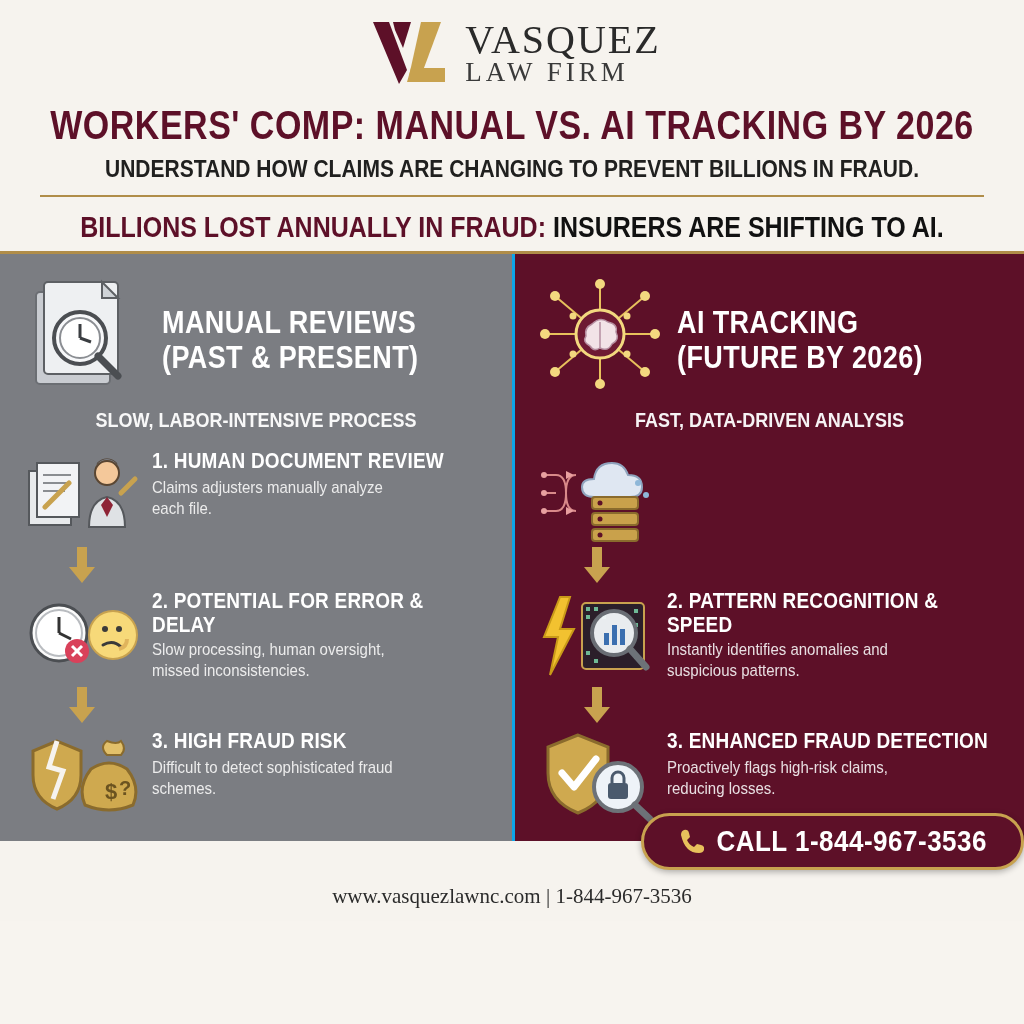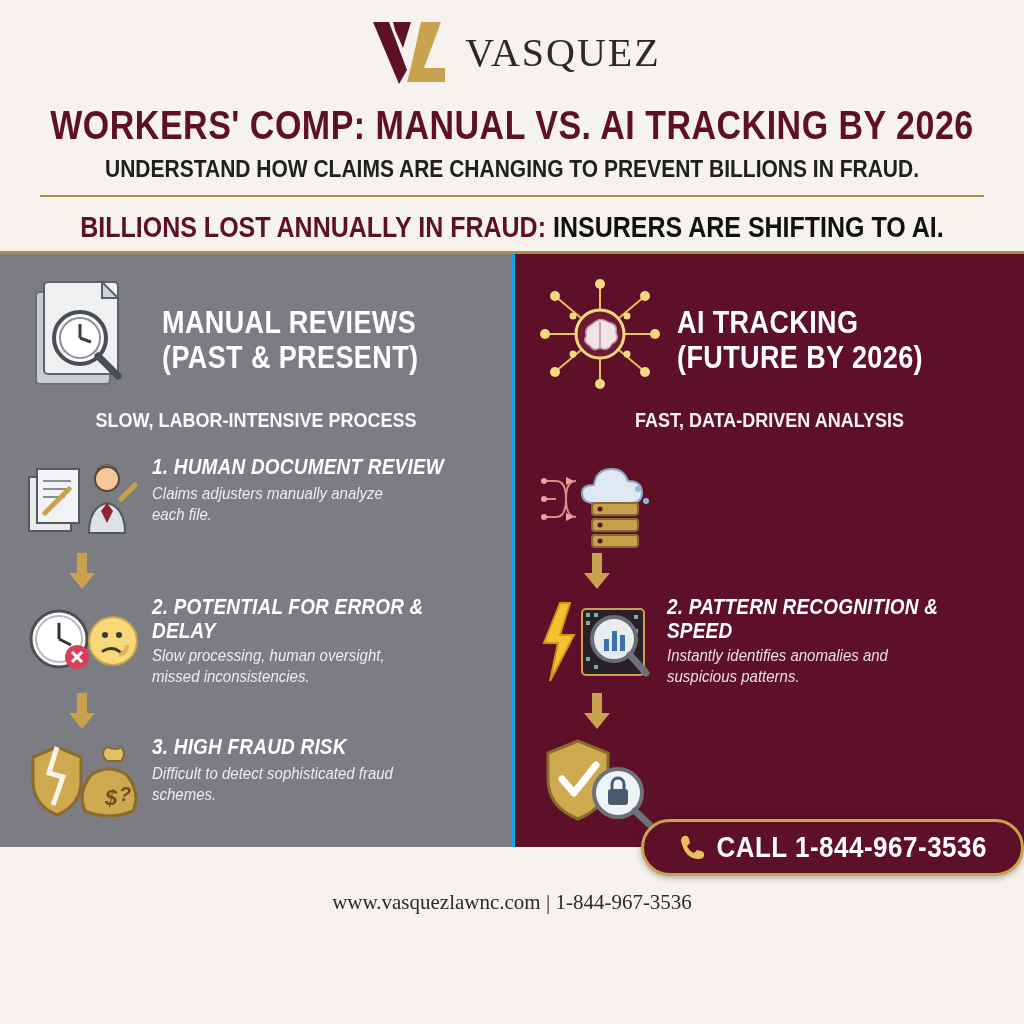--- a/index.html
+++ b/index.html
@@ -126,21 +126,21 @@
   .col-caption {
     margin: 14px 0 6px 0;
     text-align: center;
     color: #ffffff;
     font-size: 18px;
     font-weight: bold;
     transform: scaleY(1.12);
     opacity: 0.95;
   }
 
-  .steps { margin-top: 22px; font-style: italic; }
+  .steps { margin-top: 16px; }
   .step {
     display: flex;
     gap: 10px;
     align-items: flex-start;
     min-height: 104px;
   }
   .step-art {
     width: 120px;
     flex: 0 0 120px;
     display: flex;
@@ -223,20 +223,21 @@
         <svg width="88" height="70" viewBox="0 0 88 70">
           <polygon points="6,4 26,4 44,52 36,66 10,4" fill="#5d1028"></polygon>
           <polygon points="30,4 50,4 52,10 40,44" fill="#5d1028" opacity="0.0"></polygon>
           <polygon points="58,4 78,4 58,58 46,58" fill="#c8a24f"></polygon>
           <polygon points="48,50 82,50 82,64 44,64" fill="#c8a24f"></polygon>
           <polygon points="30,4 48,4 40,30 32,12" fill="#5d1028"></polygon>
         </svg>
       </div>
       <div class="logo-text">
         <div class="logo-name">VASQUEZ</div>
+        <div class="logo-sub">LAW FIRM</div>
       </div>
     </div>
 
     <div class="title">WORKERS' COMP: MANUAL VS. AI TRACKING BY 2026</div>
     <div class="subtitle">UNDERSTAND HOW CLAIMS ARE CHANGING TO PREVENT BILLIONS IN FRAUD.</div>
     <div class="rule"></div>
     <div class="banner">
       <span class="accent">BILLIONS LOST ANNUALLY IN FRAUD:</span><span> INSURERS ARE SHIFTING TO AI.</span>
     </div>
   </div>
@@ -474,20 +475,24 @@
           <div class="step-art">
             <svg width="118" height="96" viewBox="0 0 118 96">
               <path d="M40 6 L10 18 v26 q0 28 30 40 q30 -12 30 -40 V18 z" fill="#cfa94f" stroke="#8a6b2d" stroke-width="3"></path>
               <polyline points="24,44 36,58 58,30" fill="none" stroke="#ffffff" stroke-width="7" stroke-linecap="round" stroke-linejoin="round"></polyline>
               <circle cx="80" cy="58" r="24" fill="#eef3f8" stroke="#6d7278" stroke-width="4"></circle>
               <rect x="70" y="54" width="20" height="16" rx="3" fill="#4a5a6d"></rect>
               <path d="M74 54 v-5 a6 6 0 0 1 12 0 v5" fill="none" stroke="#4a5a6d" stroke-width="3"></path>
               <line x1="97" y1="76" x2="112" y2="90" stroke="#6d7278" stroke-width="7" stroke-linecap="round"></line>
             </svg>
           </div>
+          <div class="step-body">
+            <div class="step-title">3. ENHANCED FRAUD DETECTION</div>
+            <div class="step-desc">Proactively flags high-risk claims, reducing losses.</div>
+          </div>
         </div>
 
       </div>
     </div>
   </div>
 
   <div class="footer">
     <div class="cta-wrap">
       <div class="cta">
         <span>

